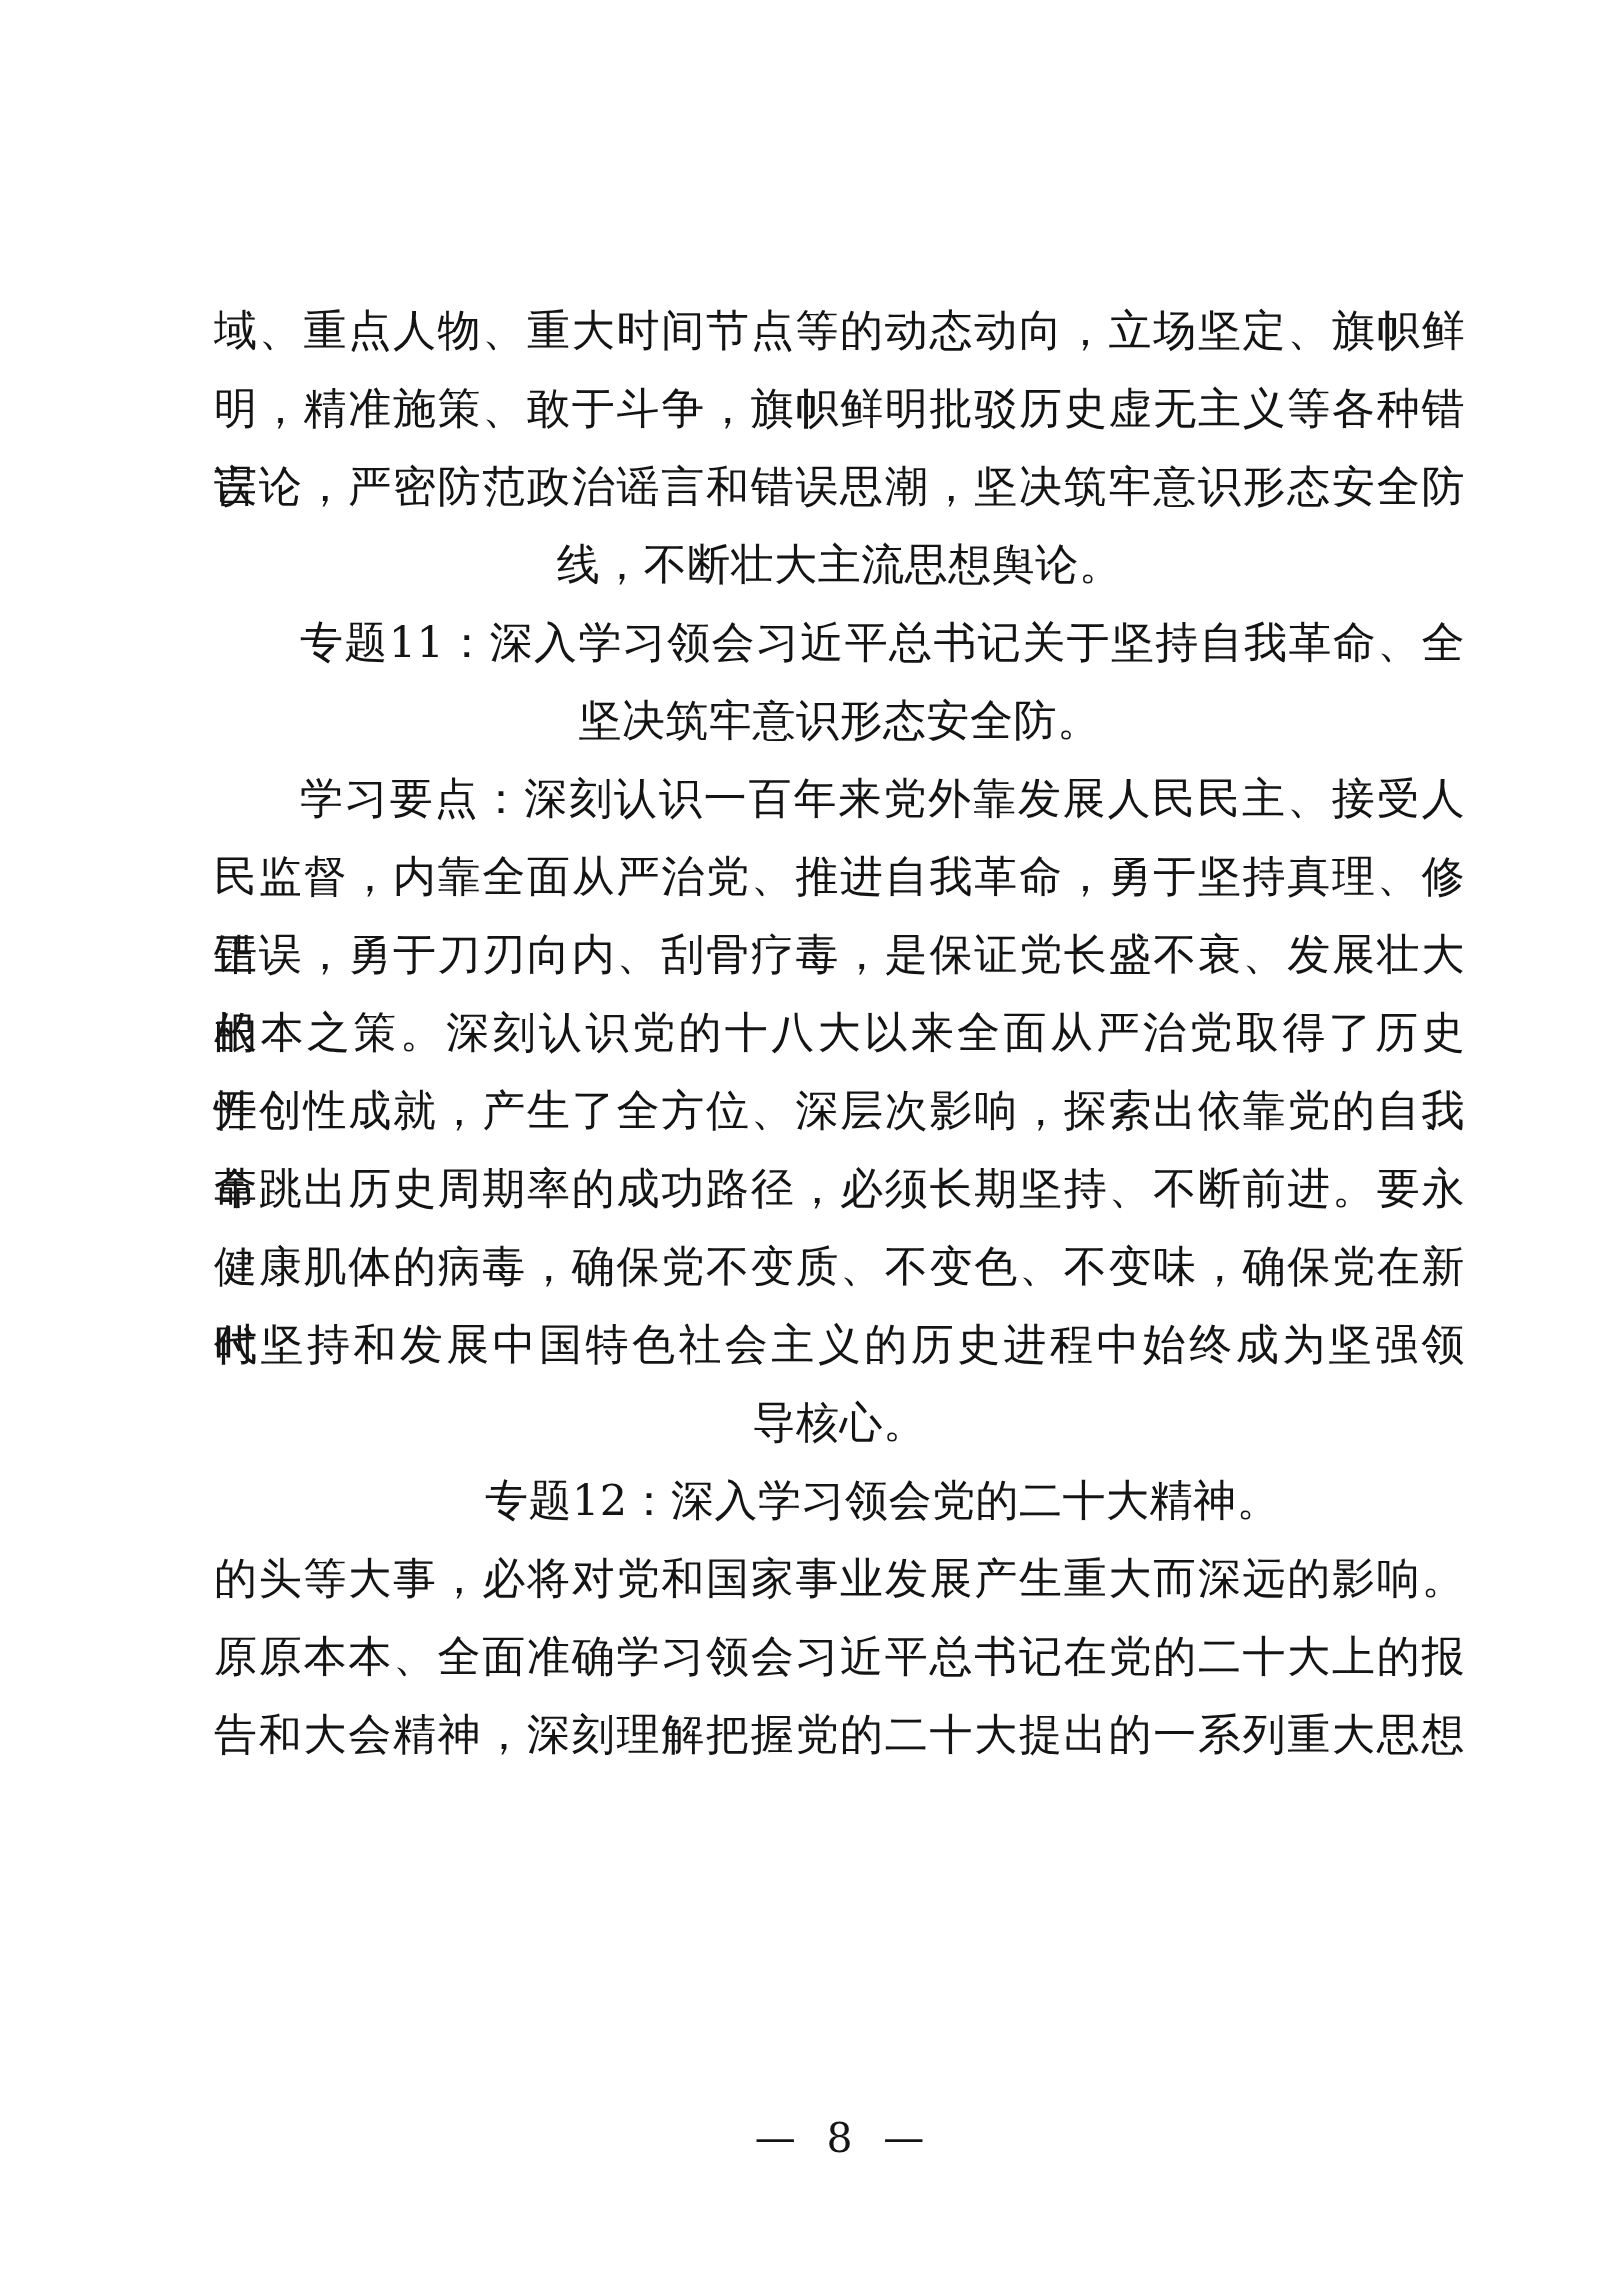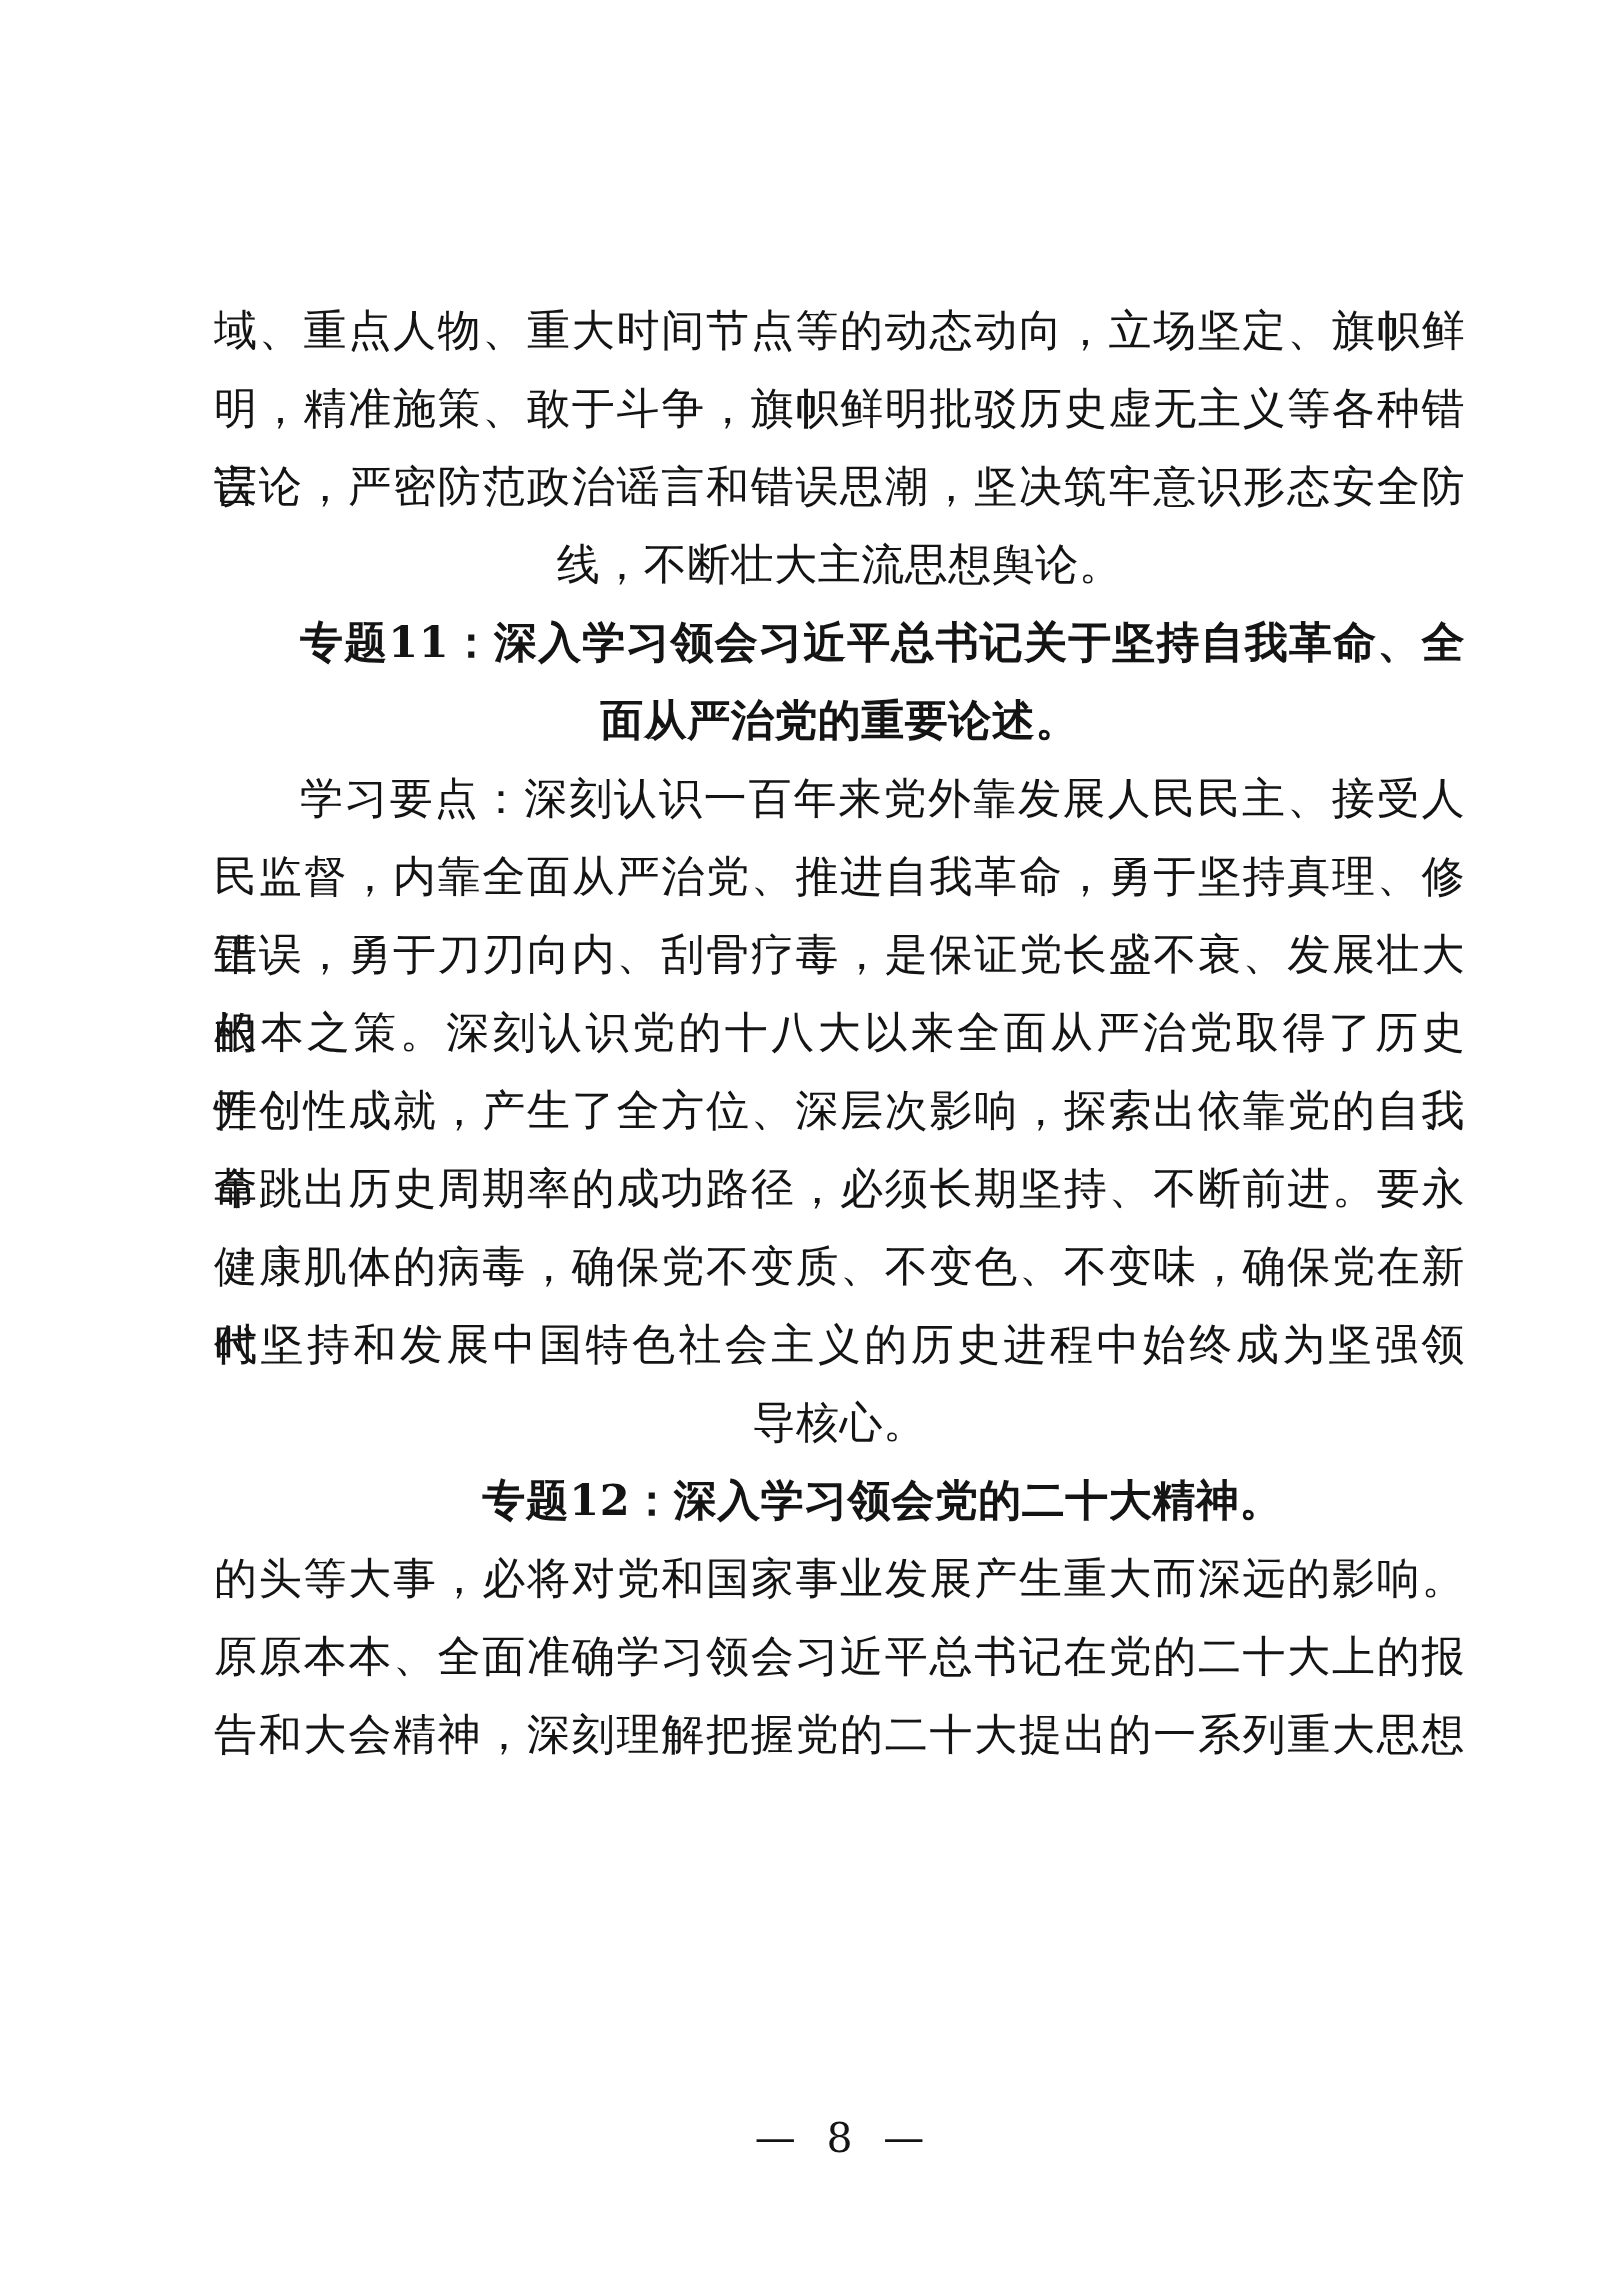--- a/index.html
+++ b/index.html
@@ -38,21 +38,21 @@
   }
   .line.fill {
     text-align: justify;
     text-align-last: justify;
     text-justify: inter-character;
   }
   .line.indent {
     text-indent: 2em;
   }
   .line.bold {
-    font-weight: 700;
+    font-weight: 400;
   }
   .footer {
     position: absolute;
     left: 214px;
     top: 2113px;
     width: 1251px;
     text-align: center;
     font-size: 41px;
     line-height: 51px;
     color: #141414;
@@ -62,21 +62,21 @@
 </head>
 <body>
 
 <div class="page">
   <div class="doc-body">
       <div class="line fill">域、重点人物、重大时间节点等的动态动向，立场坚定、旗帜鲜</div>
       <div class="line fill">明，精准施策、敢于斗争，旗帜鲜明批驳历史虚无主义等各种错误</div>
       <div class="line fill">言论，严密防范政治谣言和错误思潮，坚决筑牢意识形态安全防</div>
       <div class="line">线，不断壮大主流思想舆论。</div>
       <div class="line bold indent fill">专题11：深入学习领会习近平总书记关于坚持自我革命、全</div>
-      <div class="line bold">面从严治党的重要论述。</div>
+      <div class="line bold">坚决筑牢意识形态安全防。</div>
       <div class="line indent fill">学习要点：深刻认识一百年来党外靠发展人民民主、接受人</div>
       <div class="line fill">民监督，内靠全面从严治党、推进自我革命，勇于坚持真理、修正</div>
       <div class="line fill">错误，勇于刀刃向内、刮骨疗毒，是保证党长盛不衰、发展壮大的</div>
       <div class="line fill">根本之策。深刻认识党的十八大以来全面从严治党取得了历史性、</div>
       <div class="line fill">开创性成就，产生了全方位、深层次影响，探索出依靠党的自我革</div>
       <div class="line fill">命跳出历史周期率的成功路径，必须长期坚持、不断前进。要永</div>
       <div class="line fill">健康肌体的病毒，确保党不变质、不变色、不变味，确保党在新时</div>
       <div class="line fill">代坚持和发展中国特色社会主义的历史进程中始终成为坚强领</div>
       <div class="line">导核心。</div>
       <div class="line bold indent">专题12：深入学习领会党的二十大精神。</div>

